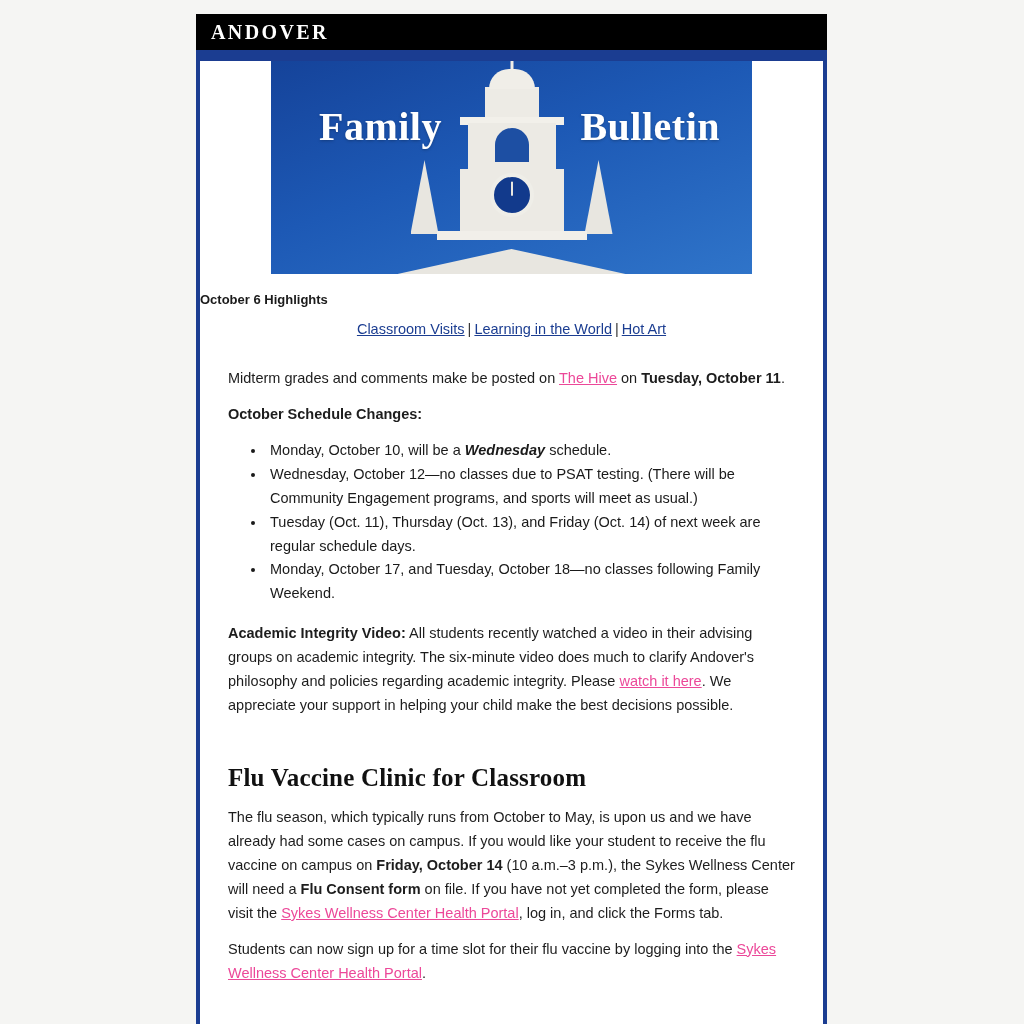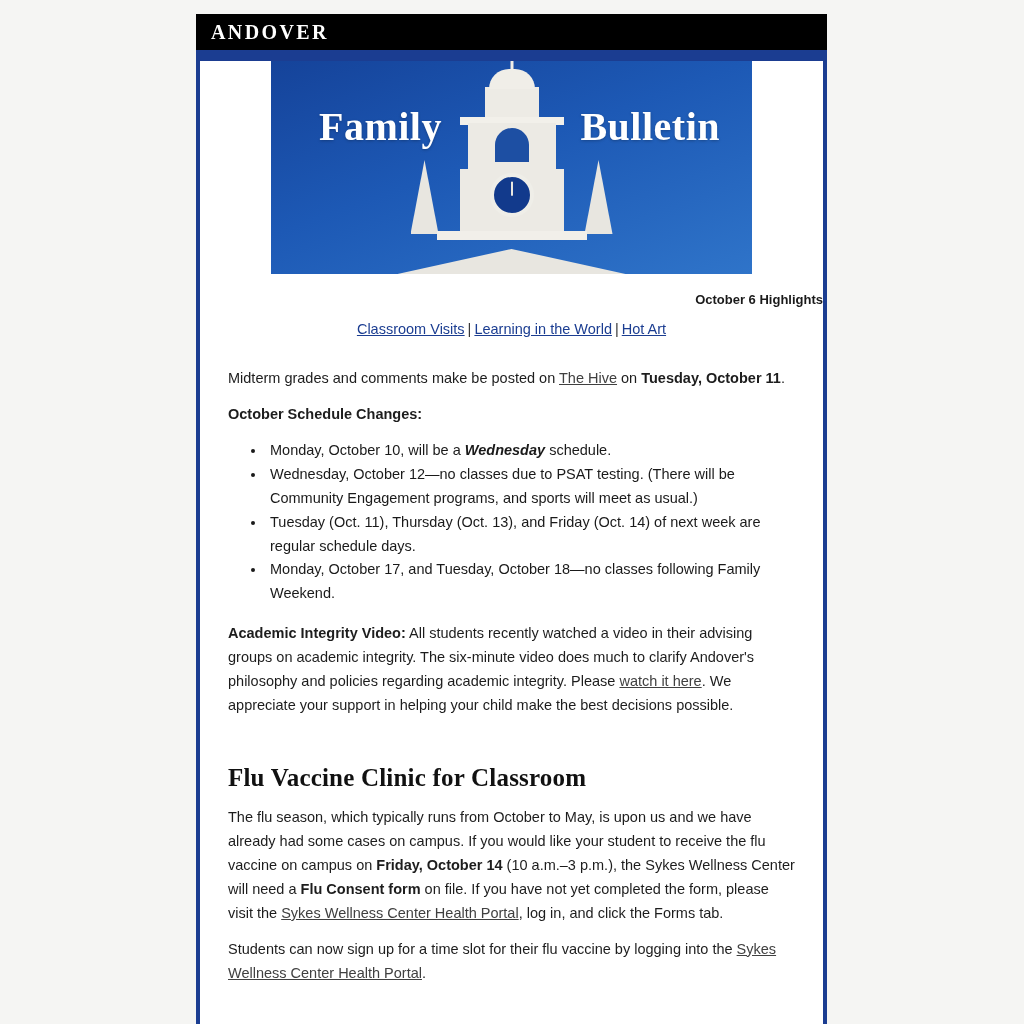--- a/index.html
+++ b/index.html
@@ -91,21 +91,21 @@
     font-family: "Liberation Serif", serif;
     font-size: 40px;
     font-weight: bold;
     letter-spacing: 0.5px;
     text-shadow: 0 1px 3px rgba(0,0,0,.25);
   }
   .hero-title-left { left: 48px; }
   .hero-title-right { right: 32px; }
 
   .highlights {
-    text-align: right;
+    text-align: left;
     font-size: 13px;
     font-weight: bold;
     color: #1a1a1a;
     margin-top: 18px;
   }
   .links-row {
     text-align: center;
     font-size: 14.5px;
     color: #1a1a1a;
     margin-top: 14px;
@@ -128,21 +128,21 @@
     margin: 0 0 14px 0;
     color: #111;
     letter-spacing: .2px;
   }
   .content p {
     font-size: 14.5px;
     line-height: 1.65;
     margin: 0 0 12px 0;
     color: #1d1d1d;
   }
-  .content a { color:#404040; text-decoration: underline; }
+  .content a { color:#ec4899; text-decoration: underline; }
   ul.sched {
     margin: 4px 0 16px 0;
     padding-left: 38px;
   }
   ul.sched li {
     font-size: 14.5px;
     line-height: 1.65;
     margin-bottom: 0px;
     padding-left: 4px;
   }

